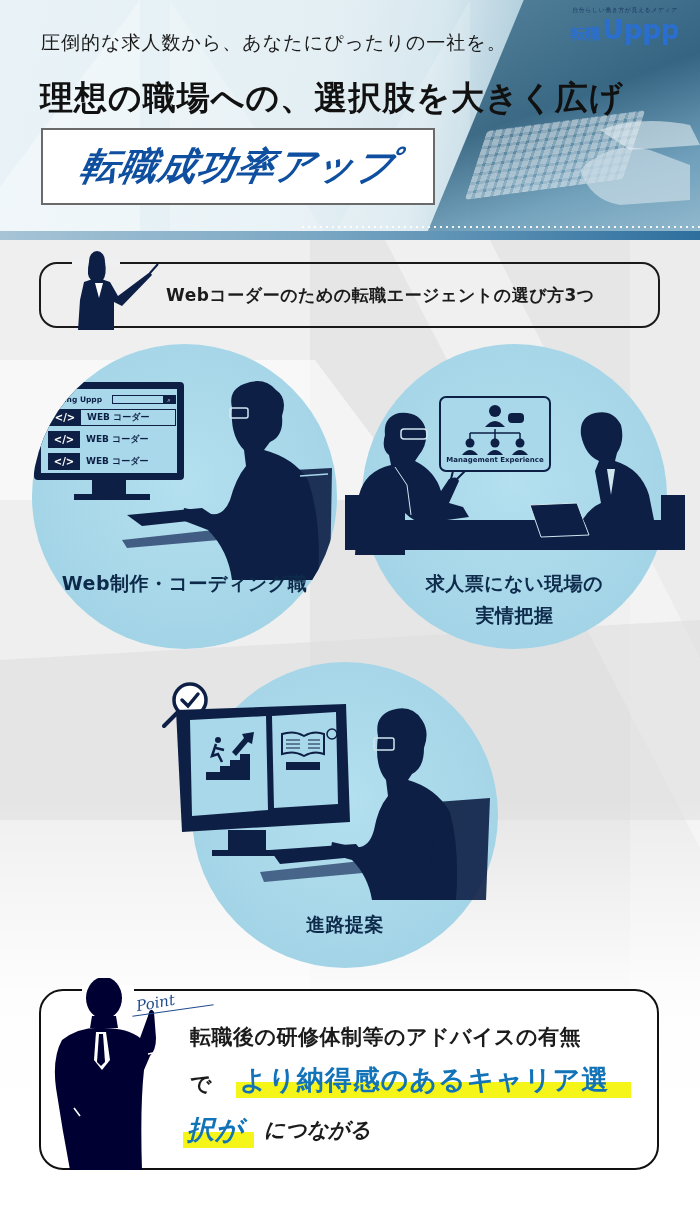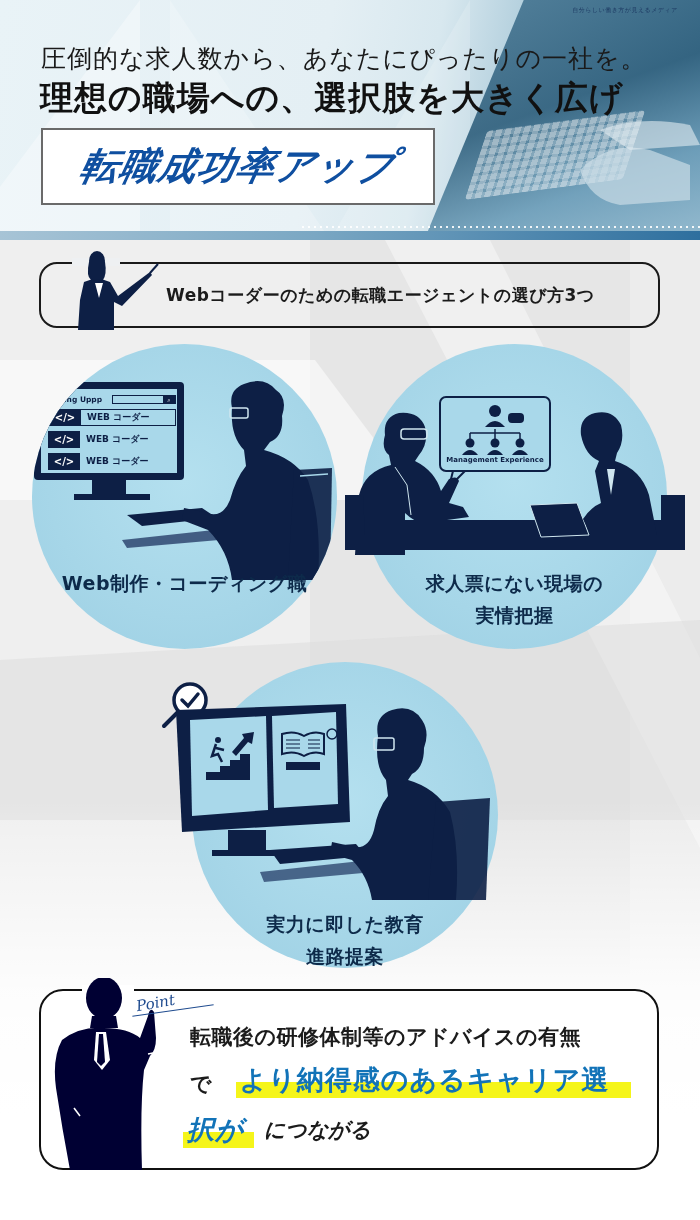--- a/index.html
+++ b/index.html
@@ -28,21 +28,21 @@
   .hero .band {
     position: absolute; left: 0; top: 231px; width: 700px; height: 9px;
     background: linear-gradient(90deg, #a7c4d6 0%, #7aa7c3 45%, #2e6f9e 100%);
   }
   .hero .dots {
     position: absolute; right: 0; top: 224px; width: 400px; height: 18px;
     background-image: radial-gradient(circle, rgba(255,255,255,0.9) 0.8px, transparent 1.2px);
     background-size: 6px 6px;
   }
   .hero .sub {
-    position: absolute; left: 41px; top: 42px; font-size: 25px; color: #1a1a1a; letter-spacing: 1px;
+    position: absolute; left: 41px; top: 30px; font-size: 19px; color: #1a1a1a; letter-spacing: 1px;
   }
   .hero .headline {
     position: absolute; left: 40px; top: 76px; font-size: 33px; font-weight: bold; color: #111; letter-spacing: 1px; text-align: right;
   }
   .hero .boxed {
     position: absolute; left: 41px; top: 128px; width: 394px; height: 77px;
     background: #ffffff; border: 2px solid #6a6a6a;
     display: flex; align-items: center; justify-content: center;
   }
   .hero .boxed span {
@@ -118,20 +118,24 @@
 
   <svg style="position:absolute;left:560px;top:110px;" width="140" height="100">
     <path d="M20 60 Q50 30 90 40 L130 55 L130 90 L60 95 Q30 90 20 60 Z" fill="#c9dbe5" opacity="0.7"></path>
     <path d="M40 20 Q80 5 130 15 L140 35 L70 40 Z" fill="#e2edf2" opacity="0.6"></path>
   </svg>
   <div class="dots"></div>
   <div class="band"></div>
 
   <div class="logo">
     <div class="tag">自分らしい働き方が見えるメディア</div>
+    <div class="mark">
+      <span class="jp">転職</span>
+      <span class="en">Uppp</span>
+    </div>
   </div>
 
   <div class="sub">圧倒的な求人数から、あなたにぴったりの一社を。</div>
   <div class="headline">理想の職場への、選択肢を大きく広げ</div>
   <div class="boxed">
     <span>転職成功率アップ</span>
   </div>
 </div>
 
 <div class="bg">
@@ -259,21 +263,20 @@
 
   <path d="M110 170 L196 164 L206 176 L120 184 Z" fill="#0d1f45"></path>
   <path d="M100 192 L210 180 L214 192 L104 202 Z" fill="#1d3360" opacity="0.7"></path>
 
   <path d="M218 56 Q214 36 232 30 Q252 24 262 40 Q270 52 264 68 Q264 88 252 94 L248 100 Q276 108 290 132 Q300 170 296 220 L212 220 Q208 196 192 180 L170 174 L172 162 L190 166 Q208 172 214 150 Q218 128 228 116 L226 100 Q214 86 218 56 Z" fill="#0d1f45"></path>
   <rect x="214" y="58" width="20" height="12" rx="2" fill="none" stroke="#cfe6ef" stroke-width="1.5"></rect>
 
   <path d="M276 122 L330 118 L326 220 L268 220 Z" fill="#0d1f45" opacity="0.9"></path>
 </svg>
 <div class="circle-label" style="left:192px;top:908px;width:306px;">
-  <div>実力に即した教育</div>
   <div>進路提案</div>
 </div>
 
 <div class="point-box"></div>
 <div class="point-gap"></div>
 <svg style="position:absolute;left:52px;top:978px;" width="110" height="192" viewBox="0 0 110 192">
   <ellipse cx="52" cy="20" rx="18" ry="21" fill="#000033"></ellipse>
   <path d="M40 38 L64 38 L66 50 L38 50 Z" fill="#000033"></path>
   <path d="M10 62 Q28 48 52 50 Q76 50 88 60 L96 38 Q98 28 102 34 L104 60 Q104 72 98 78 L92 92 Q88 128 90 192 L18 192 Q10 150 4 110 Q0 80 10 62 Z" fill="#000033"></path>
   <path d="M44 54 L54 54 L58 82 L50 92 L42 82 Z" fill="#ffffff"></path>

